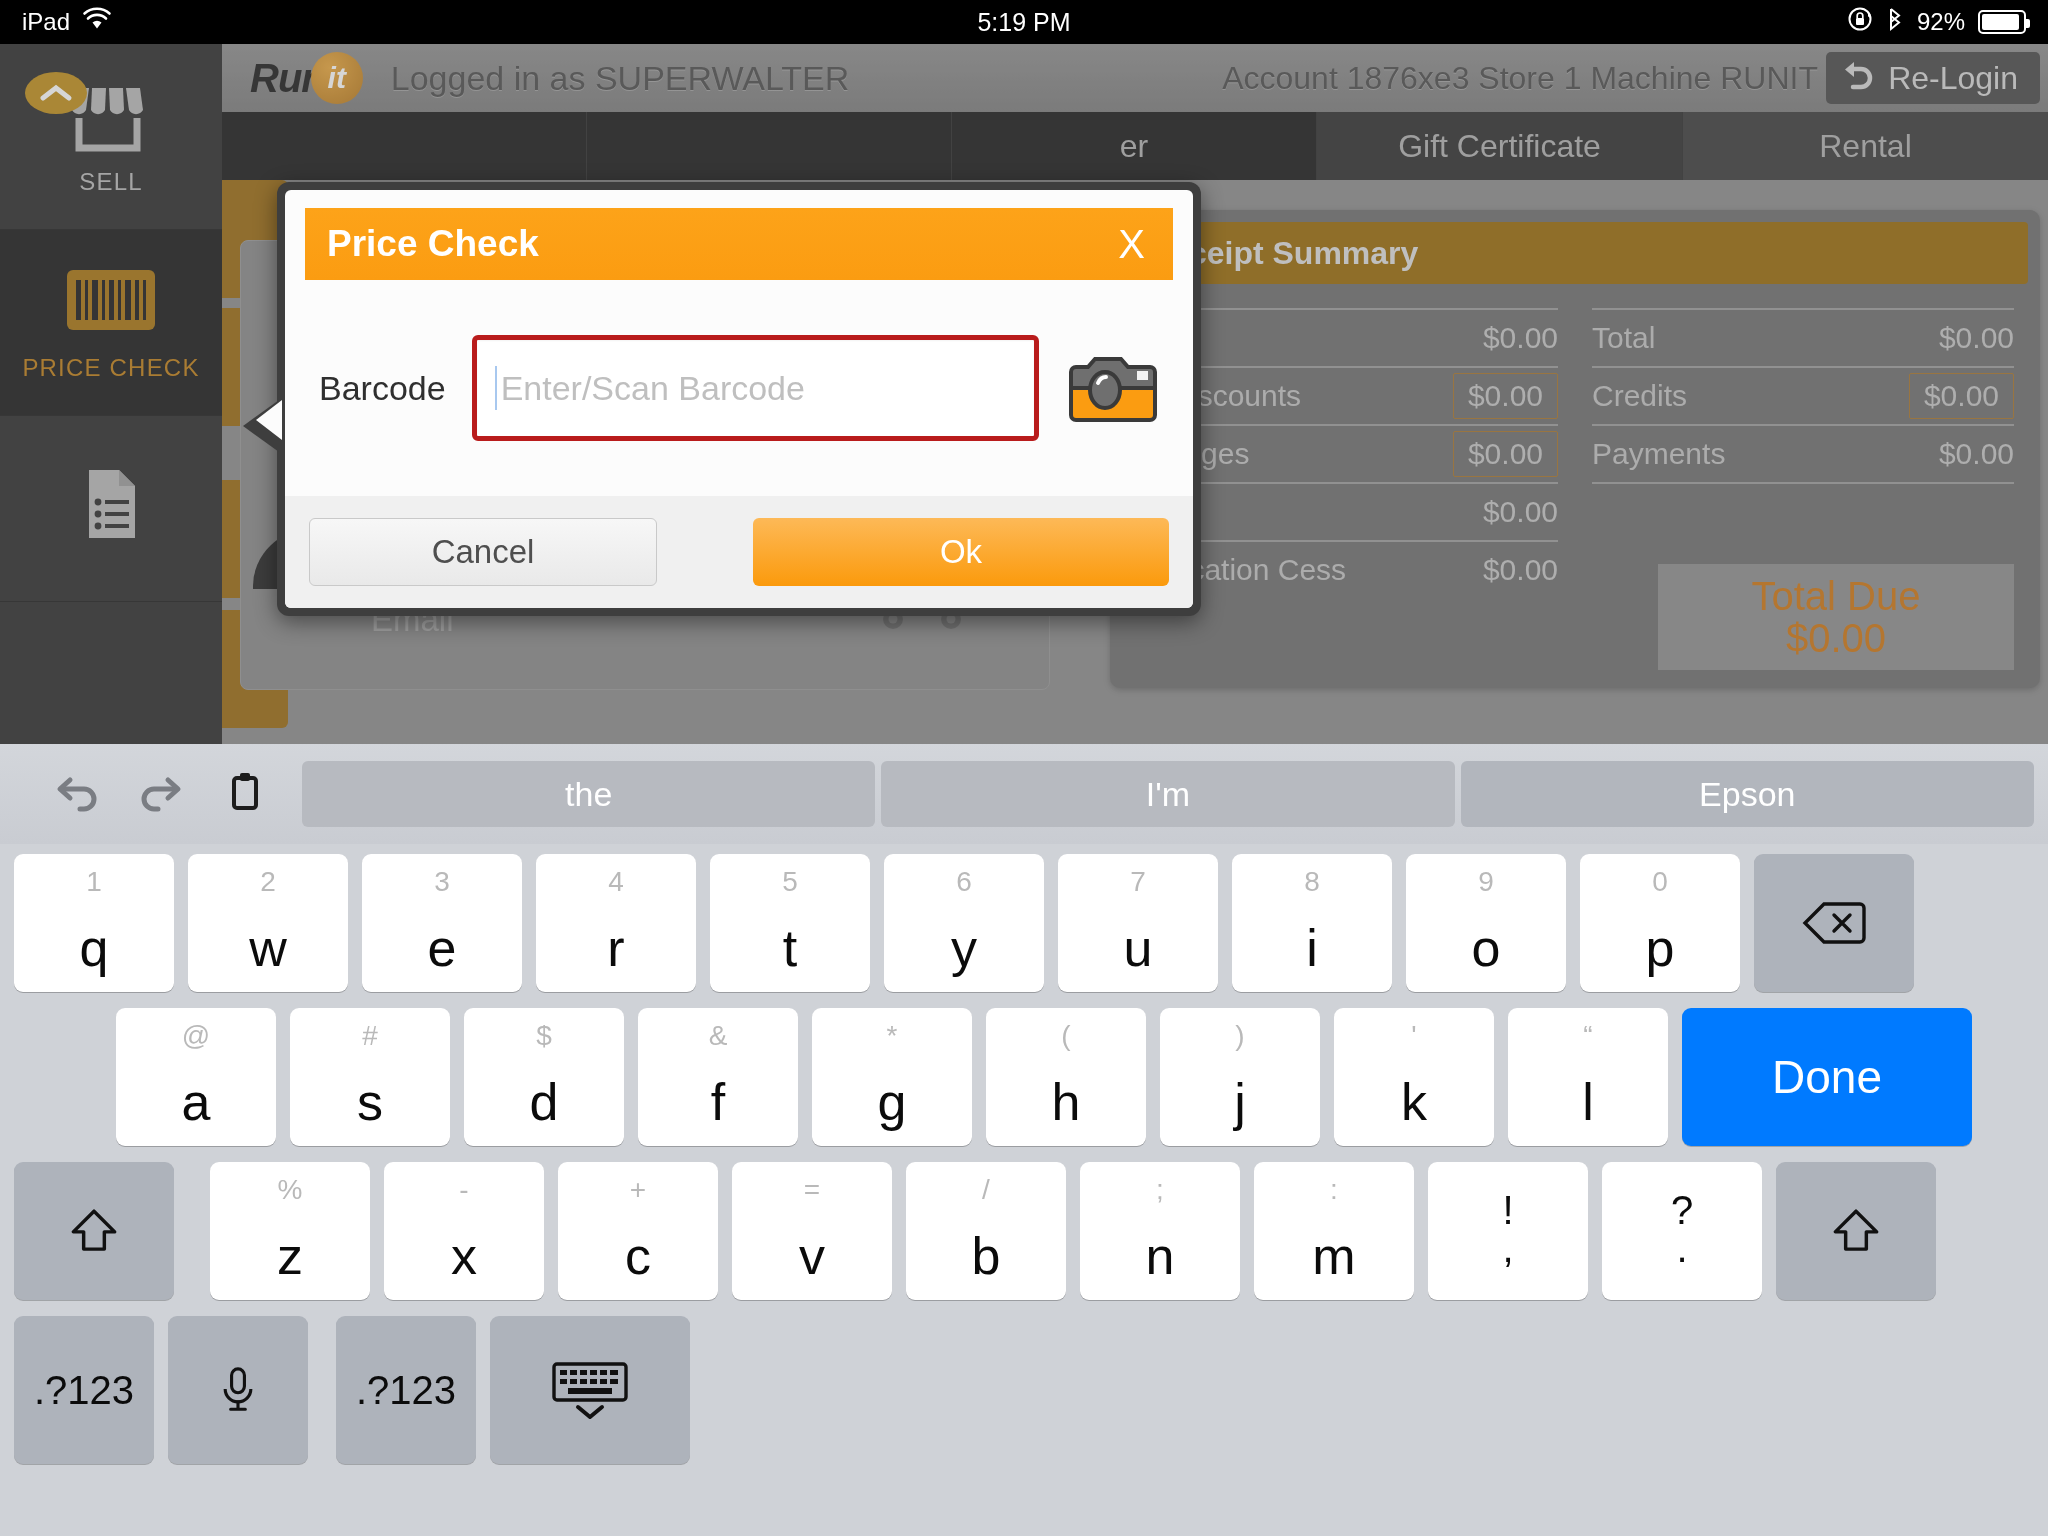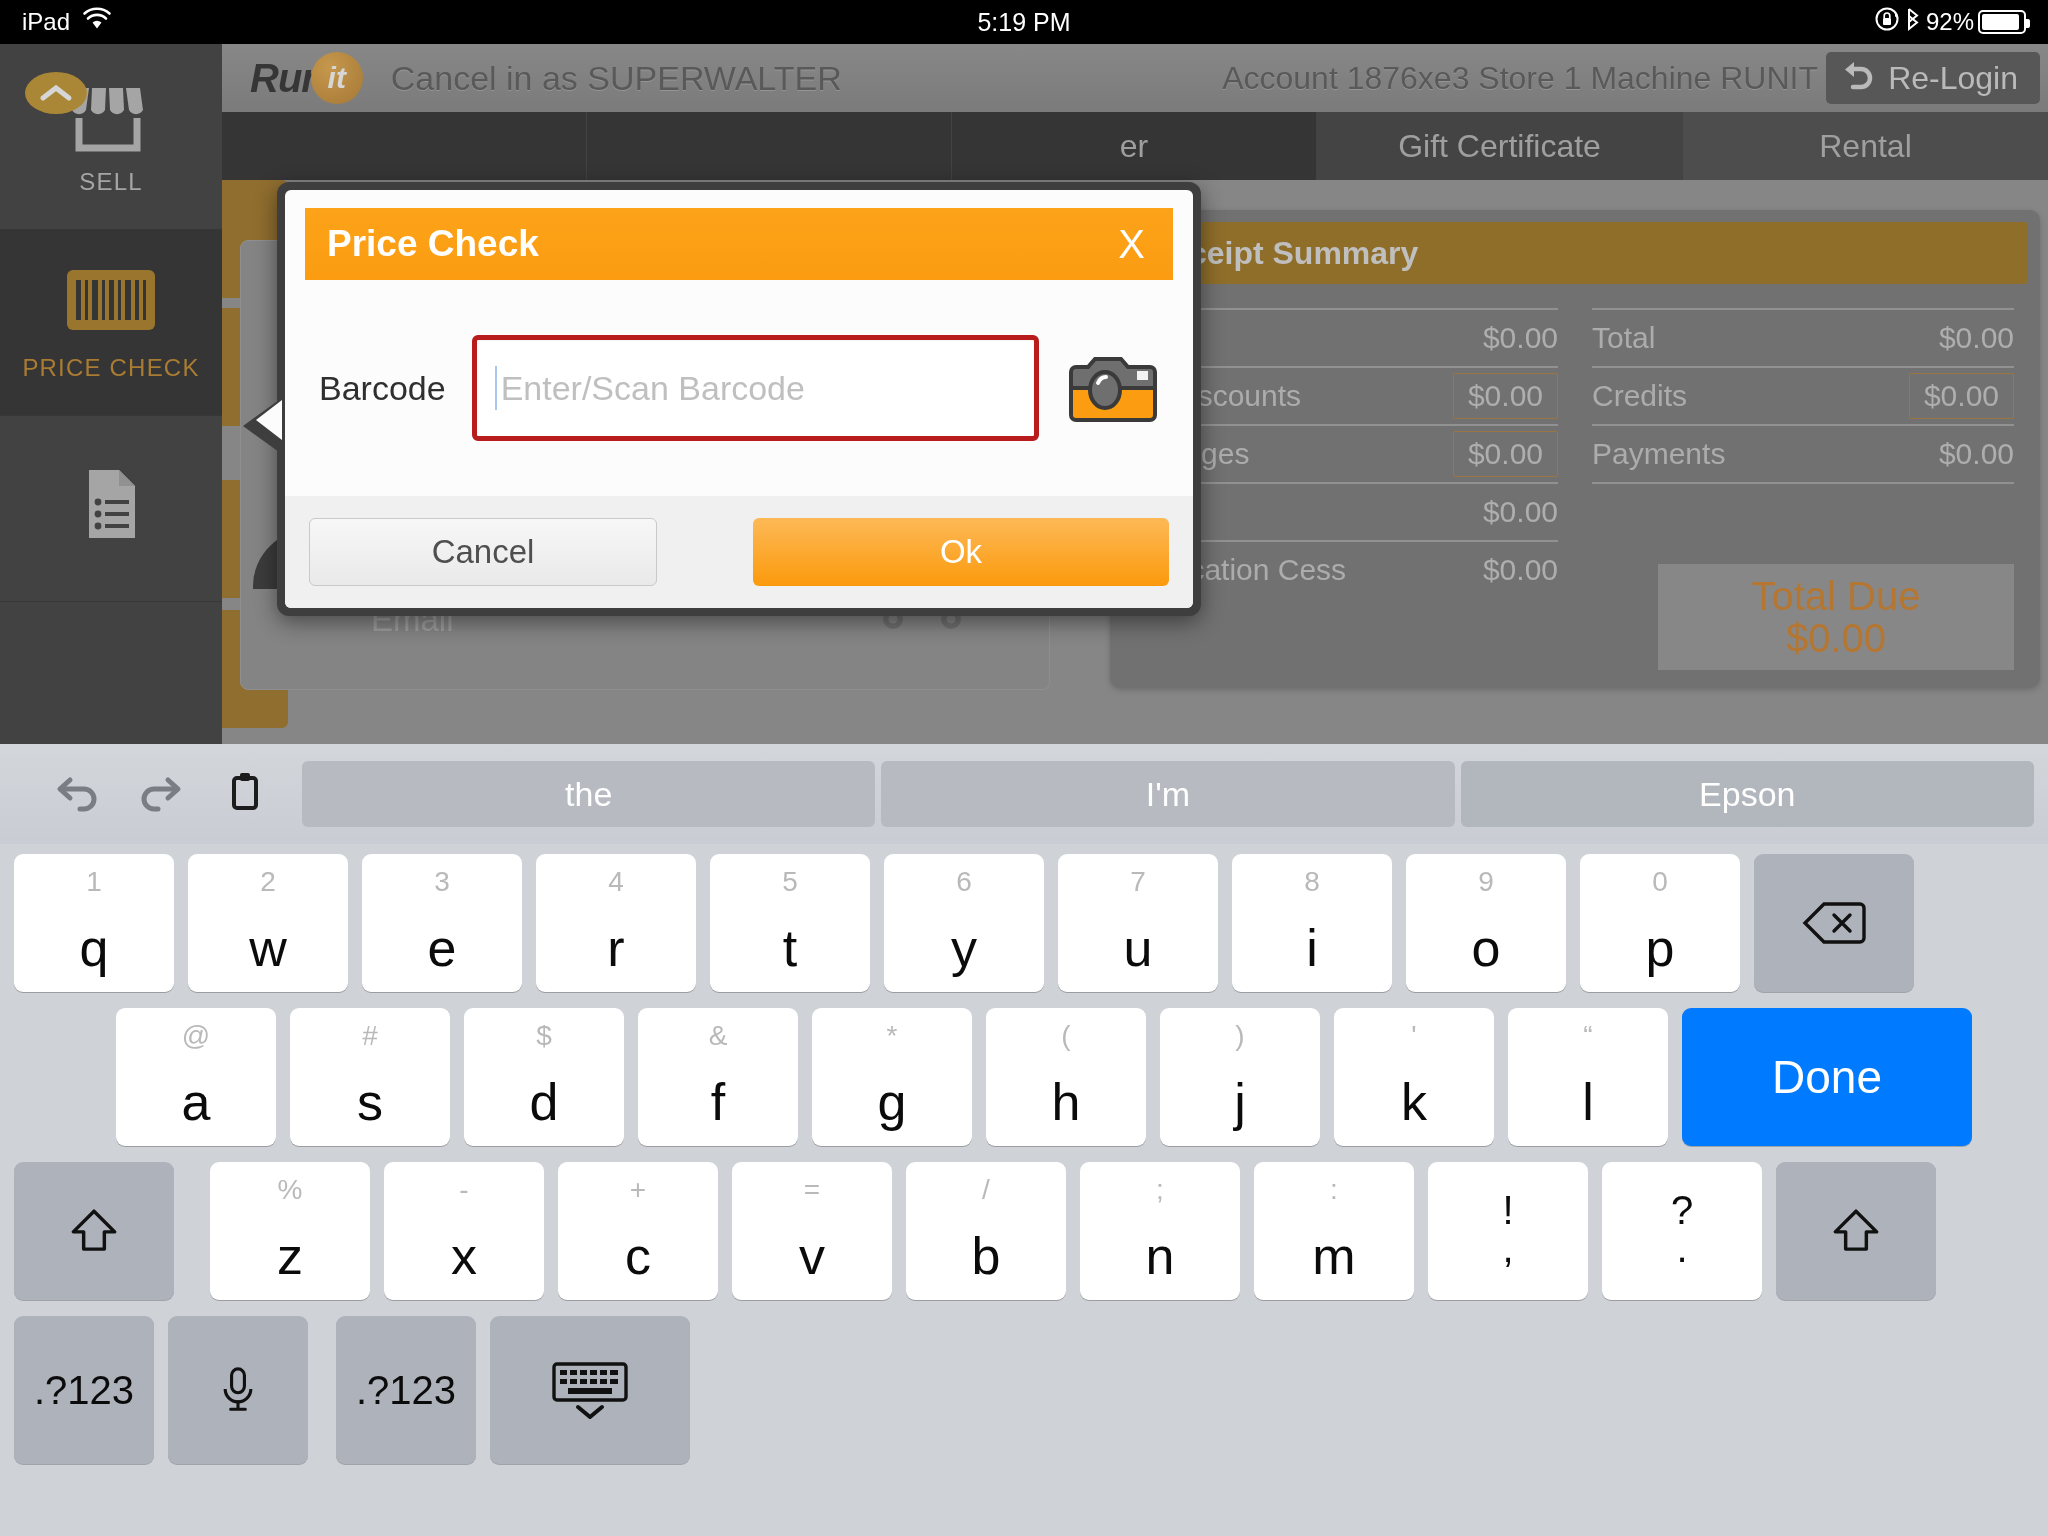--- a/index.html
+++ b/index.html
@@ -14,21 +14,21 @@
 
   
   .statusbar {
     position: absolute; top: 0; left: 0; width: 2048px; height: 44px;
     background: #000; color: #fff;
     display: flex; align-items: center;
     font-size: 24px;
   }
   .sb-left { display: flex; align-items: center; gap: 12px; padding-left: 22px; }
   .sb-center { position: absolute; left: 0; right: 0; text-align: center; font-size: 25px; font-weight: 400; }
-  .sb-right { position: absolute; right: 22px; display: flex; align-items: center; gap: 4px; }
+  .sb-right { position: absolute; right: 22px; display: flex; align-items: center; gap: 13px; }
   .sb-batt-text { font-size: 24px; }
   .batt-shell {
     width: 48px; height: 24px; border: 2px solid #fff; border-radius: 5px;
     position: relative; display: flex; align-items: center; padding: 2px;
   }
   .batt-shell::after {
     content: ""; position: absolute; right: -6px; top: 7px;
     width: 4px; height: 9px; background: #fff; border-radius: 0 2px 2px 0;
   }
   .batt-fill { height: 100%; background: #fff; border-radius: 2px; }
@@ -417,21 +417,21 @@
         </div>
         <div class="side-label"></div>
       </div>
     </div>
 
     <div class="header">
       <div class="logo">
         <span class="logo-run">Run</span>
         <span class="logo-it">it</span>
       </div>
-      <div class="logged-in">Cancel in as SUPERWALTER</div>
+      <div class="logged-in">Logged in as SUPERWALTER</div>
       <div class="acct-info">Account 1876xe3 Store 1 Machine RUNIT</div>
       <div class="relogin">
         <span>
           <svg viewBox="0 0 34 34">
               <path d="M10 12 h11 a9 9 0 0 1 0 18 h-8" stroke="#d7d7d7" stroke-width="4.5" fill="none" stroke-linecap="round"></path>
               <path d="M14 5 L5 12.5 L14 20 Z" fill="#d7d7d7"></path>
             </svg>
         </span>
         <span>Re-Login</span>
       </div>

